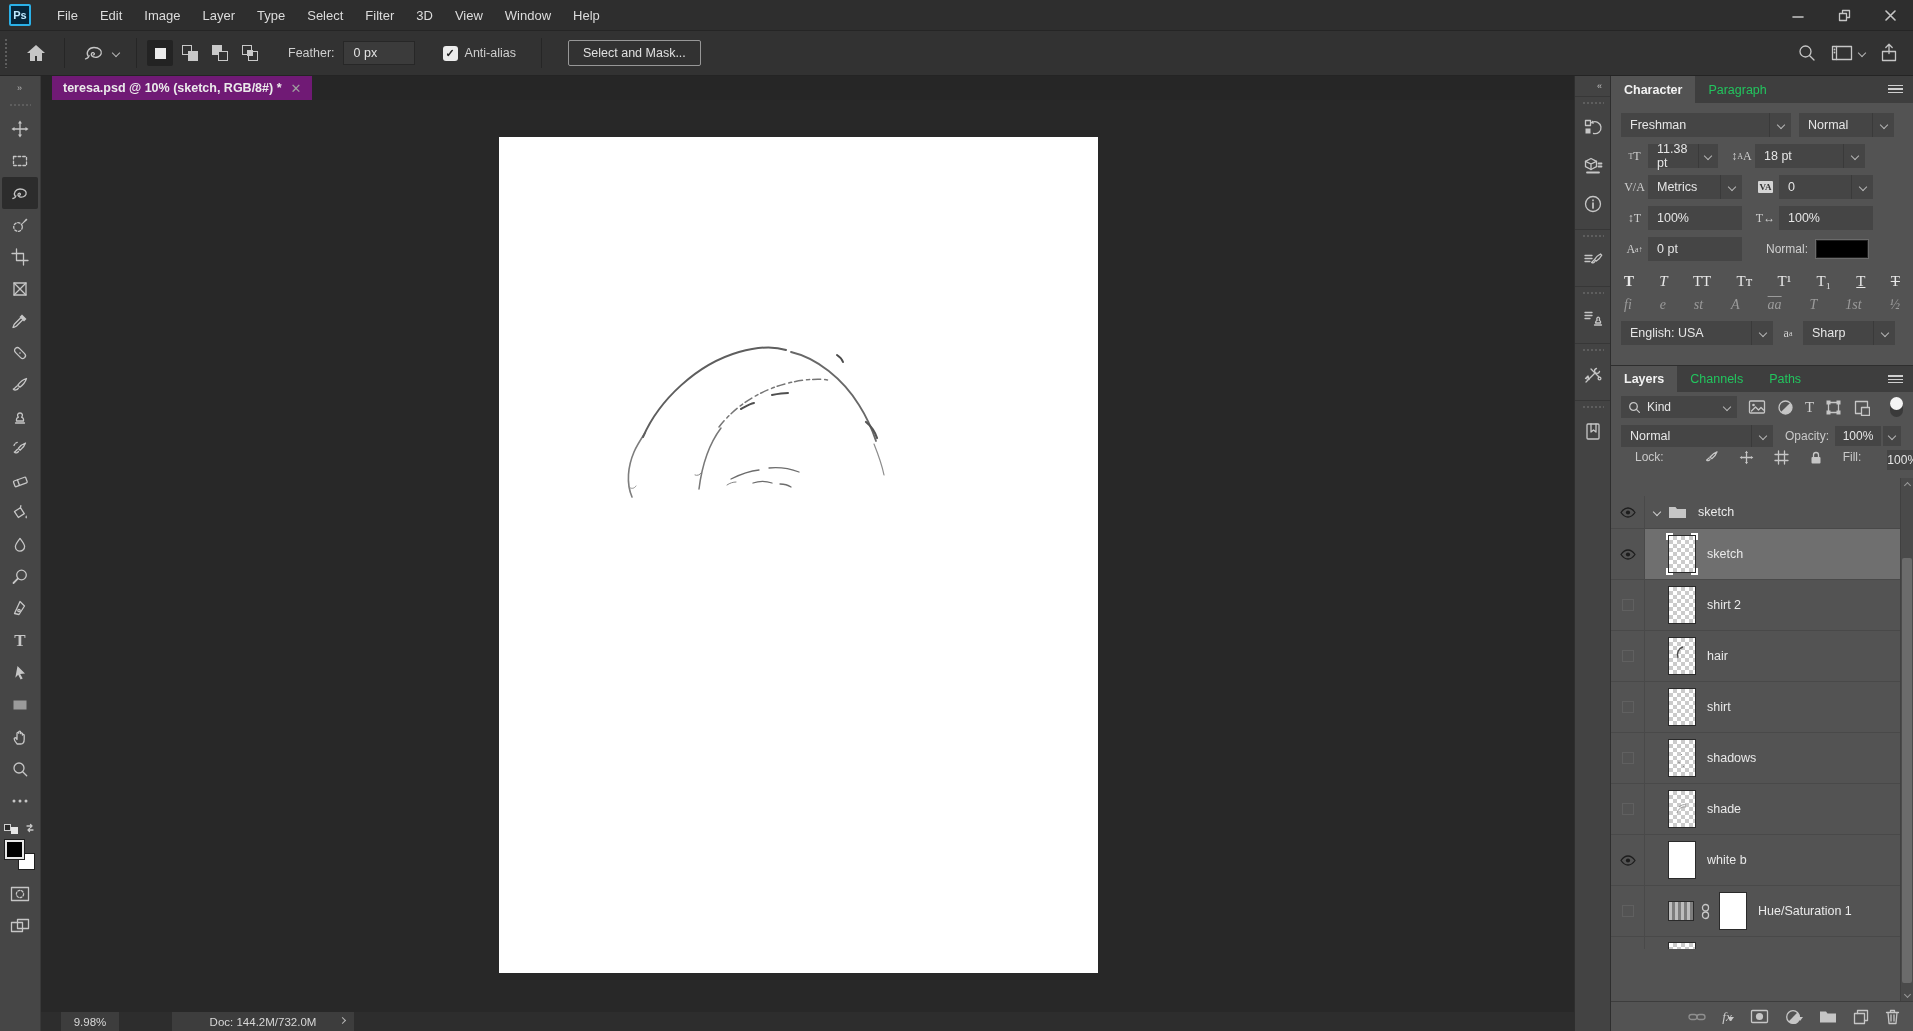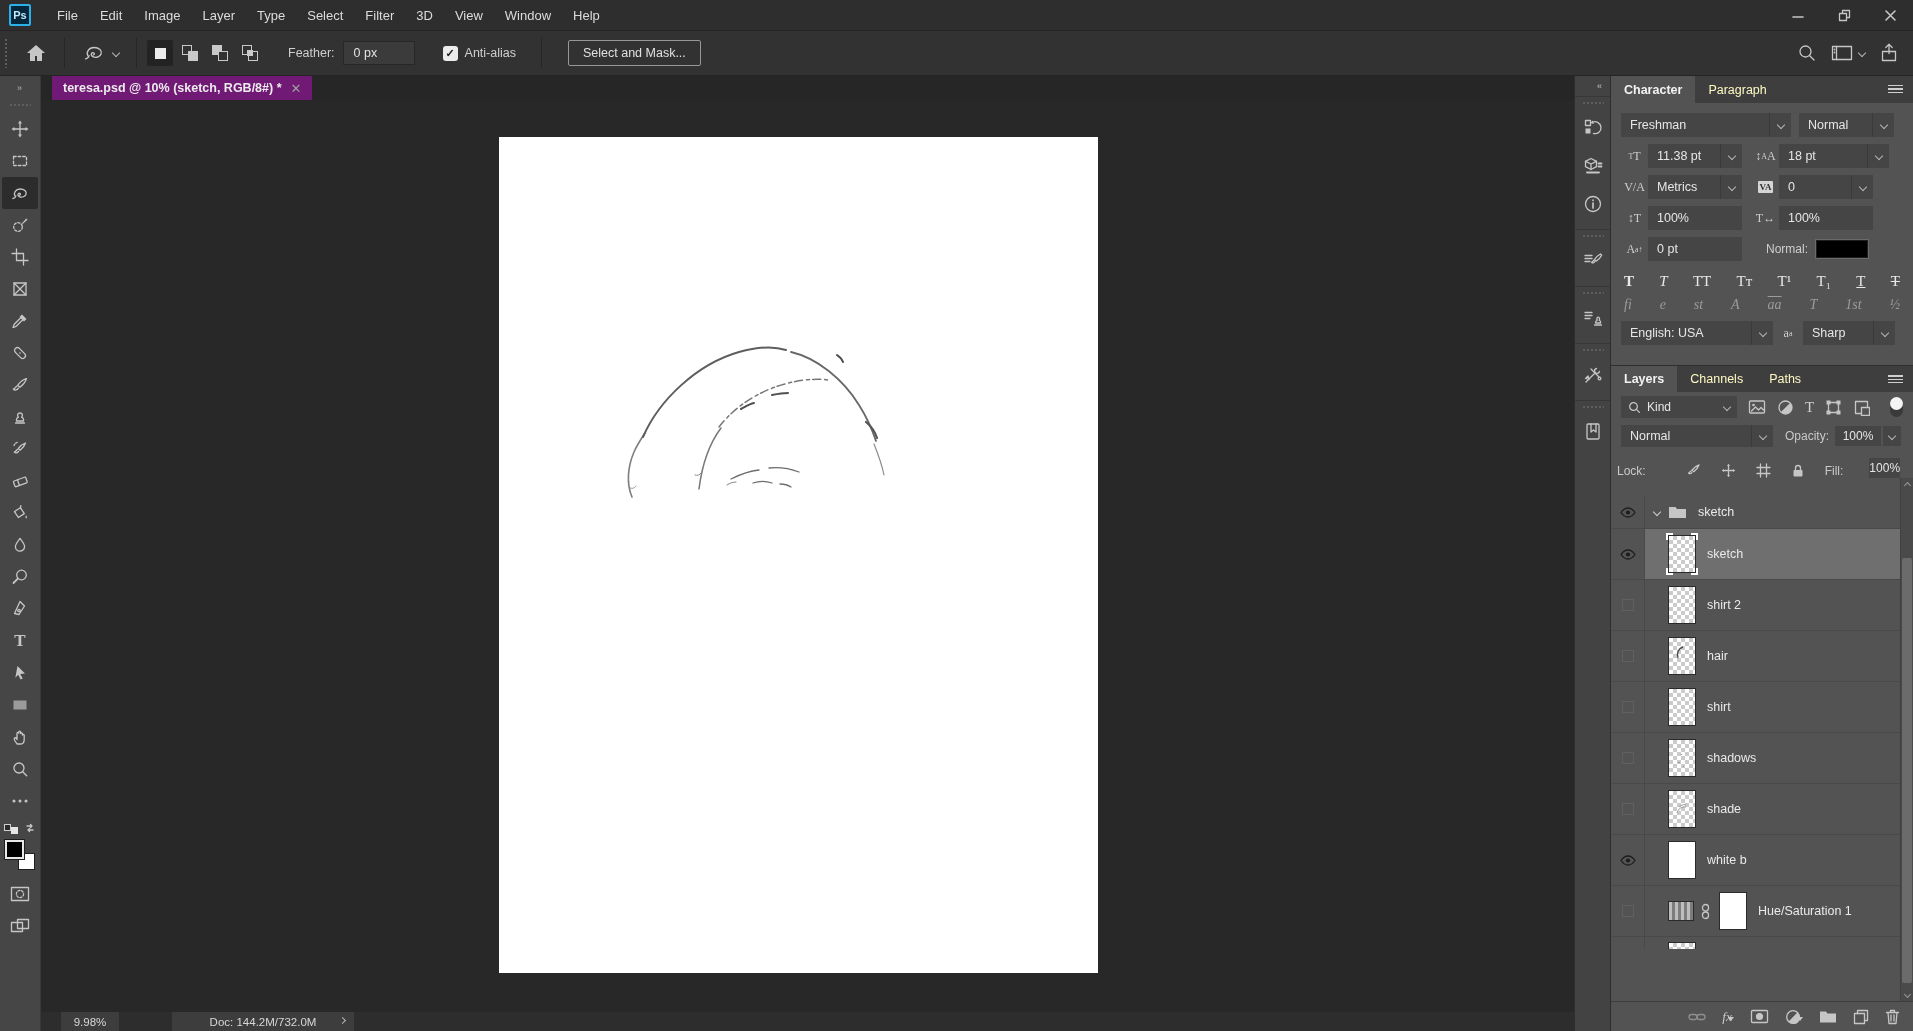--- a/index.html
+++ b/index.html
@@ -61,21 +61,21 @@
   .docfield{margin-left:53px;width:182px;height:19px;background:#3d3d3d;display:flex;align-items:center;justify-content:center;position:relative}
   .docfield .chv{position:absolute;right:9px;top:6px;width:5px;height:5px}
   
   .rightstrip{width:36px;background:#434343;border-left:1px solid #2e2e2e;display:flex;flex-direction:column;align-items:center;flex-shrink:0}
   .rs-head{height:20px;width:100%;display:flex;align-items:center;justify-content:flex-end;padding-right:7px;color:#c2c2c2;font-size:9px;letter-spacing:1px}
   .rs-sec{width:100%;border-top:1px solid #373737;display:flex;flex-direction:column;align-items:center;padding-bottom:10px}
   .rs-icon{width:30px;height:30px;display:flex;align-items:center;justify-content:center;margin-top:8px}
   
   .panels{width:303px;background:#535353;border-left:1px solid #2e2e2e;display:flex;flex-direction:column;flex-shrink:0}
   .ptabs{height:27px;background:#3e3e3e;display:flex;align-items:stretch;flex-shrink:0}
-  .ptab{padding:0 13px;display:flex;align-items:center;color:#fef9c3;font-size:12.5px}
+  .ptab{padding:0 13px;display:flex;align-items:center;color:#22c55e;font-size:12.5px}
   .ptab.active{background:#535353;color:#f2f2f2;font-weight:bold}
   .pmenu{margin-left:auto;margin-right:10px;align-self:center;width:15px;height:9px;background:repeating-linear-gradient(#cfcfcf 0 1.5px,transparent 1.5px 3.5px)}
   .charbody{height:262px;background:#535353;padding:10px 10px 8px;flex-shrink:0}
   .crow{display:flex;align-items:center;margin-bottom:7px}
   .dd{height:24px;background:#454545;display:flex;align-items:center;padding:0 0 0 9px;color:#e6e6e6;font-size:12.5px}
   .dd .chvzone{margin-left:auto;height:100%;display:flex;align-items:center;justify-content:center;width:22px;border-left:1px solid #3a3a3a}
   .cicon{width:27px;display:flex;align-items:center;justify-content:center;color:#cfcfcf;font-size:12px;flex-shrink:0;font-family:"Liberation Serif",serif}
   .cicon small{font-size:8px}
   .cicon .box{background:#d5d5d5;color:#333;font-size:9px;font-weight:bold;padding:1px 2px;border-radius:1px}
   .tstyles{display:flex;justify-content:space-between;padding:5px 3px 1px;font-family:"Liberation Serif",serif;font-size:15px;color:#e8e8e8}
@@ -85,21 +85,21 @@
   
   .lfilter{height:30px;display:flex;align-items:center;padding:0 10px;gap:11px;flex-shrink:0}
   .kindbox{width:116px;height:22px;background:#454545;display:flex;align-items:center;gap:6px;padding:0 7px;color:#e6e6e6}
   .kindbox .chv{margin-left:auto}
   .ficon{display:flex;align-items:center;justify-content:center}
   .ltoggle{width:13px;height:20px;border-radius:7px;background:#3a3a3a;position:relative;margin-left:auto}
   .ltoggle::after{content:"";position:absolute;top:0;left:0;width:13px;height:13px;border-radius:50%;background:#f4f4f4}
   .lblend{height:28px;display:flex;align-items:center;padding:0 10px;flex-shrink:0}
   .valbox{width:46px;height:20px;background:#454545;display:flex;align-items:center;justify-content:center;color:#e6e6e6}
   .chvbox{width:18px;height:20px;background:#454545;margin-left:2px;display:flex;align-items:center;justify-content:center}
-  .llock{height:28px;display:flex;align-items:flex-end;padding:0 6px;gap:20px;flex-shrink:0;color:#c9c9c9}
+  .llock{height:28px;display:flex;align-items:flex-start;padding:0 24px;gap:20px;flex-shrink:0;color:#c9c9c9}
   .lockchk{width:12px;height:12px;background:conic-gradient(#c9c9c9 0 25%,#4a4a4a 0 50%,#c9c9c9 0 75%,#4a4a4a 0)}
   
   .llist{flex:1;position:relative;overflow:hidden;background:#535353}
   .lrows{position:absolute;left:0;right:13px;top:18px}
   .lrow{display:flex;align-items:stretch;border-bottom:1px solid #494949;height:51px}
   .lrow.grp{height:33px}
   .eyewell{width:34px;border-right:1px solid #494949;display:flex;align-items:center;justify-content:center;flex-shrink:0}
   .nobox{width:12px;height:12px;border:1px solid #606060}
   .rowbody{flex:1;display:flex;align-items:center;padding-left:9px;gap:0}
   .lrow.sel .rowbody{background:#6f6f6f}
@@ -507,21 +507,21 @@
             </div>
           <div class="dd" style="width:95px;margin-left:8px">
               <span>Normal</span>
               <span class="chvzone">
                 <span class="chv"></span>
               </span>
             </div>
         </div>
         <div class="crow">
           <span class="cicon"><small>T</small>T</span>
-          <div class="dd" style="width:94px">
+          <div class="dd" style="width:70px">
               <span>11.38 pt</span>
               <span class="chvzone">
                 <span class="chv"></span>
               </span>
             </div>
           <span class="cicon" style="margin-left:10px">↕<small>A</small>A</span>
           <div class="dd" style="width:110px">
               <span>18 pt</span>
               <span class="chvzone">
                 <span class="chv"></span>

